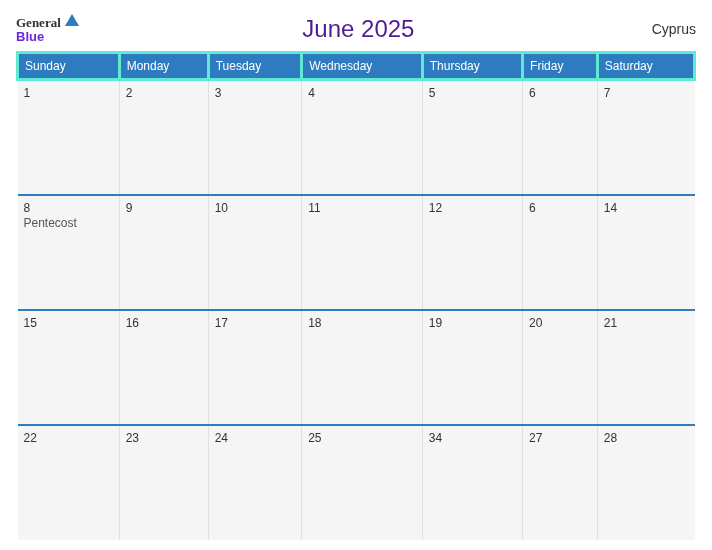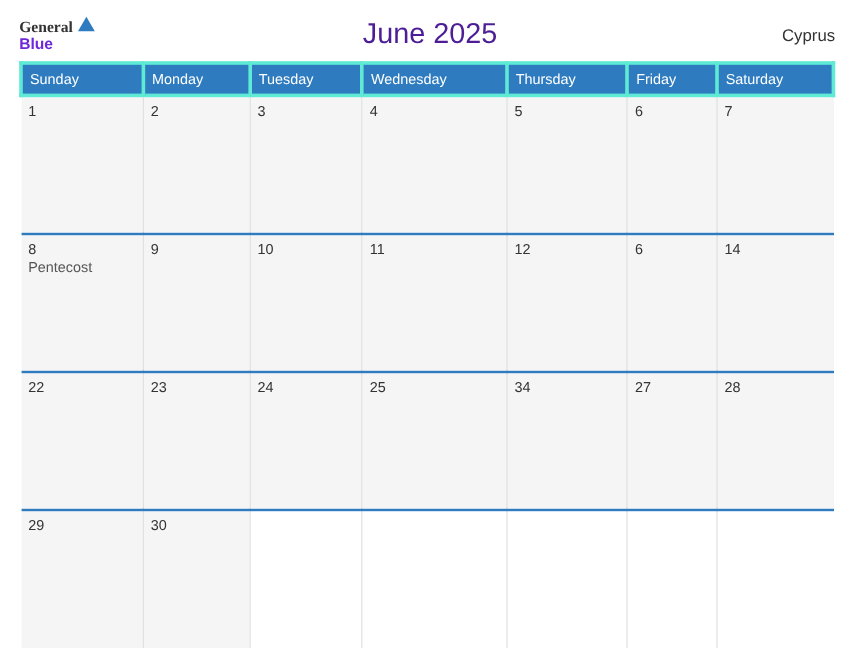--- a/index.html
+++ b/index.html
@@ -198,50 +198,60 @@
             </td>
             <td>
               <span class="day-num">6</span>
             </td>
             <td>
               <span class="day-num">14</span>
             </td>
           </tr>
           <tr>
             <td>
+              <span class="day-num">15</span>
+            </td>
+            <td>
+              <span class="day-num">16</span>
+            </td>
+            <td>
+              <span class="day-num">17</span>
+            </td>
+            <td>
+              <span class="day-num">18</span>
+            </td>
+            <td>
+              <span class="day-num">19</span>
+            </td>
+            <td>
+              <span class="day-num">20</span>
+            </td>
+            <td>
+              <span class="day-num">21</span>
+            </td>
+          </tr>
+          <tr>
+            <td>
               <span class="day-num">22</span>
             </td>
             <td>
               <span class="day-num">23</span>
             </td>
             <td>
               <span class="day-num">24</span>
             </td>
             <td>
               <span class="day-num">25</span>
             </td>
             <td>
               <span class="day-num">34</span>
             </td>
             <td>
               <span class="day-num">27</span>
             </td>
             <td>
               <span class="day-num">28</span>
             </td>
-          </tr>
-          <tr>
-            <td>
-              <span class="day-num">29</span>
-            </td>
-            <td>
-              <span class="day-num">30</span>
-            </td>
-            <td class="empty-cell"></td>
-            <td class="empty-cell"></td>
-            <td class="empty-cell"></td>
-            <td class="empty-cell"></td>
-            <td class="empty-cell"></td>
           </tr>
         </tbody>
     </table>
   </div>
 </div>
 
 </body></html>

